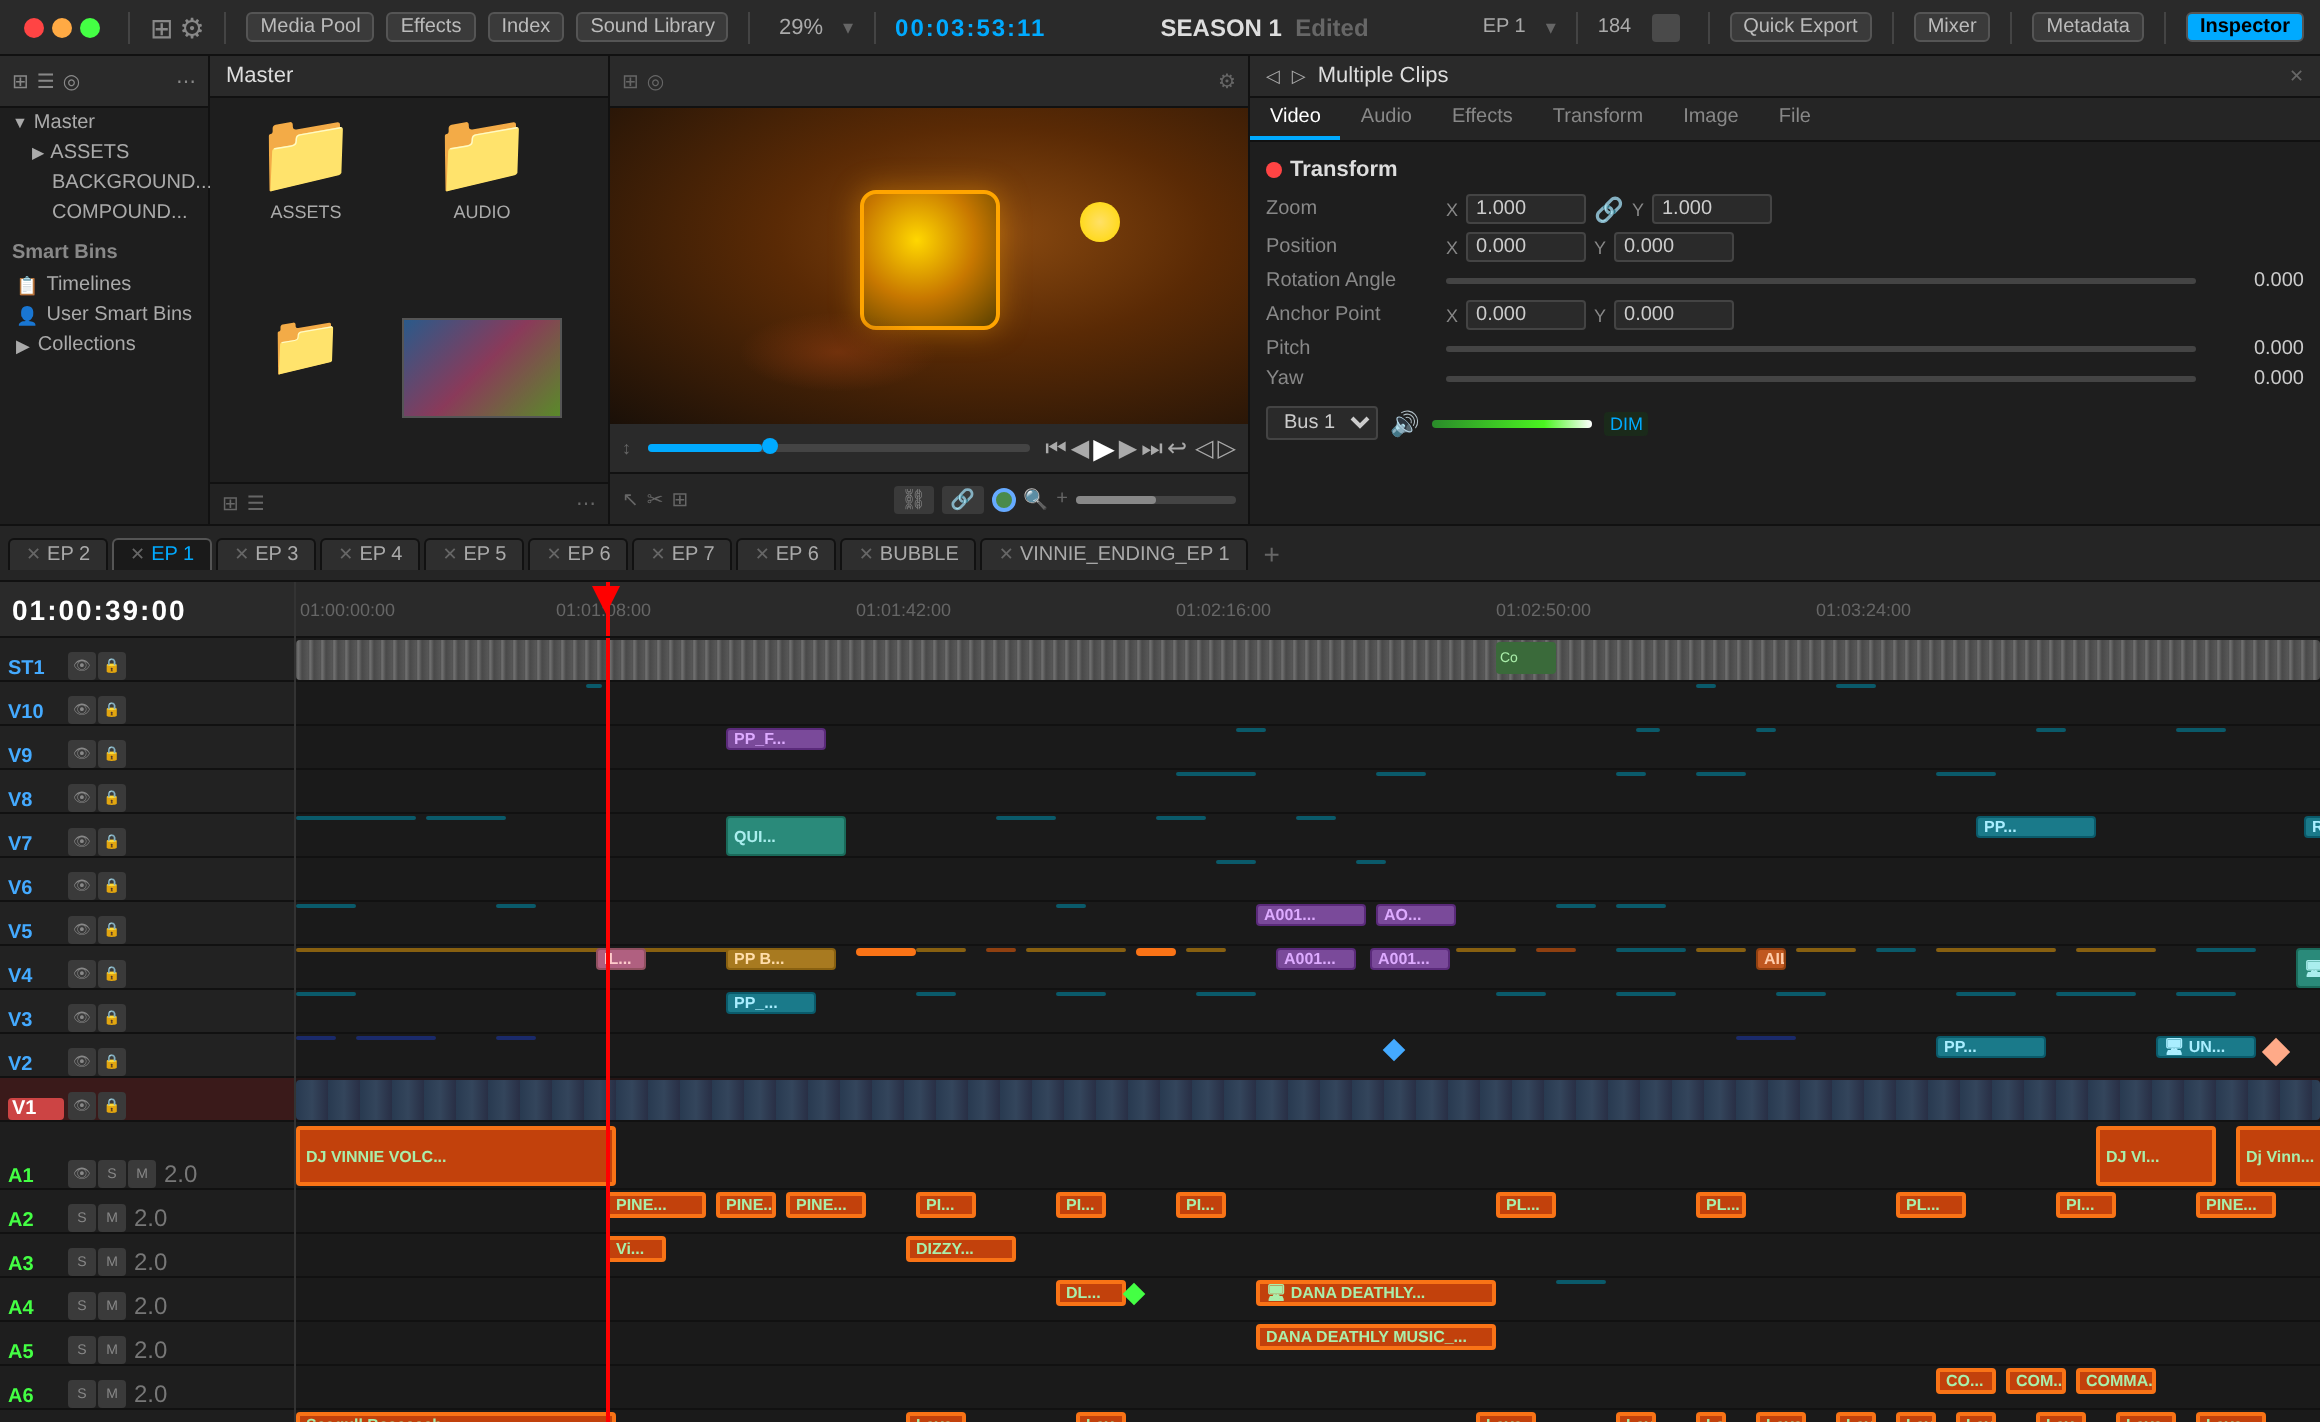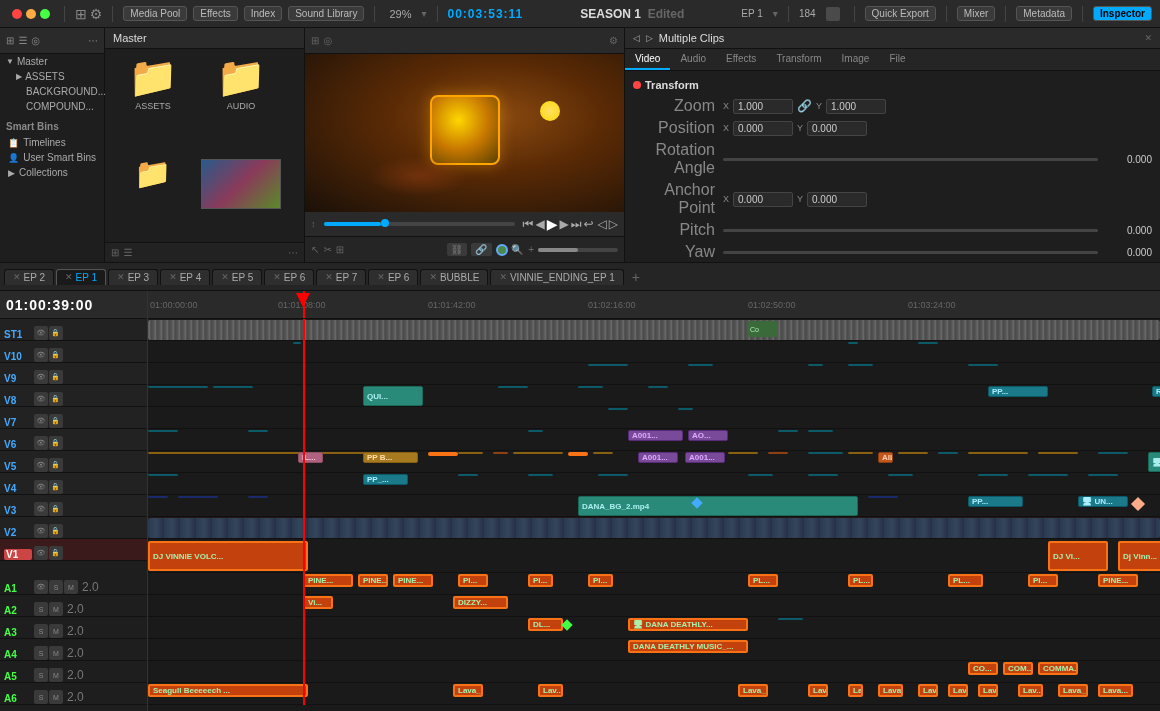--- a/index.html
+++ b/index.html
@@ -38,21 +38,21 @@
 
     
     .inspector-panel { flex: 1; background: #1e1e1e; display: flex; flex-direction: column; min-width: 280px; }
     .inspector-title { background: #2a2a2a; padding: 4px 8px; font-size: 11px; color: #ddd; border-bottom: 1px solid #111; display: flex; align-items: center; gap: 6px; }
     .inspector-tabs { display: flex; background: #252525; border-bottom: 1px solid #111; }
     .inspector-tab { padding: 4px 10px; font-size: 10px; color: #888; cursor: pointer; border-bottom: 2px solid transparent; }
     .inspector-tab.active { color: #fff; border-bottom-color: #0af; }
     .inspector-body { padding: 8px; flex: 1; overflow-y: auto; }
     .inspector-section-title { color: #ddd; font-size: 11px; font-weight: 600; margin-bottom: 6px; display: flex; align-items: center; gap: 4px; }
     .inspector-row { display: flex; align-items: center; margin-bottom: 4px; }
-    .inspector-label { color: #888; font-size: 16px; width: 90px; text-align: right; padding-right: 8px; }
+    .inspector-label { color: #888; font-size: 10px; width: 90px; text-align: left; padding-right: 8px; }
     .inspector-value { display: flex; align-items: center; gap: 4px; }
     .inspector-input { background: #2a2a2a; border: 1px solid #444; color: #ccc; padding: 1px 4px; width: 60px; font-size: 10px; border-radius: 2px; }
     .inspector-slider { flex: 1; height: 3px; background: #444; border-radius: 2px; }
     .inspector-num { color: #ccc; font-size: 10px; width: 50px; text-align: right; }
 
     
     .timeline-section { height: 470px; display: flex; flex-direction: column; background: #1a1a1a; }
     .timeline-tabs { display: flex; align-items: center; background: #252525; height: 28px; border-bottom: 1px solid #111; overflow-x: auto; padding: 0 4px; gap: 2px; }
     .timeline-tab { display: flex; align-items: center; gap: 3px; padding: 2px 8px; background: #2e2e2e; border-radius: 3px 3px 0 0; font-size: 10px; color: #aaa; cursor: pointer; white-space: nowrap; border: 1px solid #111; border-bottom: none; flex-shrink: 0; }
     .timeline-tab.active { background: #1a1a1a; color: #fff; border-color: #555; }
@@ -590,20 +590,29 @@
           <div style="position:absolute;left:0;right:0;top:1px;height:20px;background:repeating-linear-gradient(90deg,#555 0,#888 1px,#555 3px,#666 6px);opacity:0.8;border-radius:2px;"></div>
           <div style="position:absolute;left:600px;top:2px;background:#3a6a3a;height:16px;width:30px;border-radius:2px;font-size:7px;color:#aea;display:flex;align-items:center;padding:0 2px;">Co</div>
         </div>
 
         <div class="tl-track">
           <div class="tl-clip teal" style="left:145px;width:8px;"></div>
           <div class="tl-clip teal" style="left:700px;width:10px;"></div>
           <div class="tl-clip teal" style="left:770px;width:20px;"></div>
         </div>
 
+        <div class="tl-track">
+          <div class="tl-clip purple" style="left:215px;width:50px;">PP_F...</div>
+          <div class="tl-clip teal" style="left:470px;width:15px;"></div>
+          <div class="tl-clip teal" style="left:670px;width:12px;"></div>
+          <div class="tl-clip teal" style="left:730px;width:10px;"></div>
+          <div class="tl-clip teal" style="left:870px;width:15px;"></div>
+          <div class="tl-clip teal" style="left:940px;width:25px;"></div>
+
+        </div>
 
         <div class="tl-track">
           <div class="tl-clip teal" style="left:440px;width:40px;"></div>
           <div class="tl-clip teal" style="left:540px;width:25px;"></div>
           <div class="tl-clip teal" style="left:660px;width:15px;"></div>
           <div class="tl-clip teal" style="left:700px;width:25px;"></div>
           <div class="tl-clip teal" style="left:820px;width:30px;"></div>
         </div>
 
         <div class="tl-track">
@@ -670,21 +679,20 @@
           <div class="tl-clip teal" style="left:740px;width:25px;"></div>
           <div class="tl-clip teal" style="left:830px;width:30px;"></div>
           <div class="tl-clip teal" style="left:880px;width:40px;"></div>
           <div class="tl-clip teal" style="left:940px;width:30px;"></div>
         </div>
 
         <div class="tl-track">
           <div class="tl-clip blue" style="left:0;width:20px;"></div>
           <div class="tl-clip blue" style="left:30px;width:40px;"></div>
           <div class="tl-clip blue" style="left:100px;width:20px;"></div>
-          <div class="tl-clip video" style="left:430px;width:280px;">DANA_BG_2.mp4</div>
           <div style="position:absolute;left:545px;top:4px;width:8px;height:8px;background:#4af;transform:rotate(45deg);"></div>
           <div class="tl-clip blue" style="left:720px;width:30px;"></div>
           <div class="tl-clip teal" style="left:820px;width:55px;">PP...</div>
           <div class="tl-clip teal" style="left:930px;width:50px;">🖥 UN...</div>
           <div style="position:absolute;left:985px;top:4px;width:10px;height:10px;background:#fa8;transform:rotate(45deg);"></div>
         </div>
 
         <div class="tl-track" style="background:#251515;">
           <div style="position:absolute;left:0;right:0;top:1px;height:20px;background:repeating-linear-gradient(90deg,#2a4a6a 0,#3a5a7a 8px,#2a3a5a 16px);opacity:0.7;border-radius:2px;"></div>
         </div>

